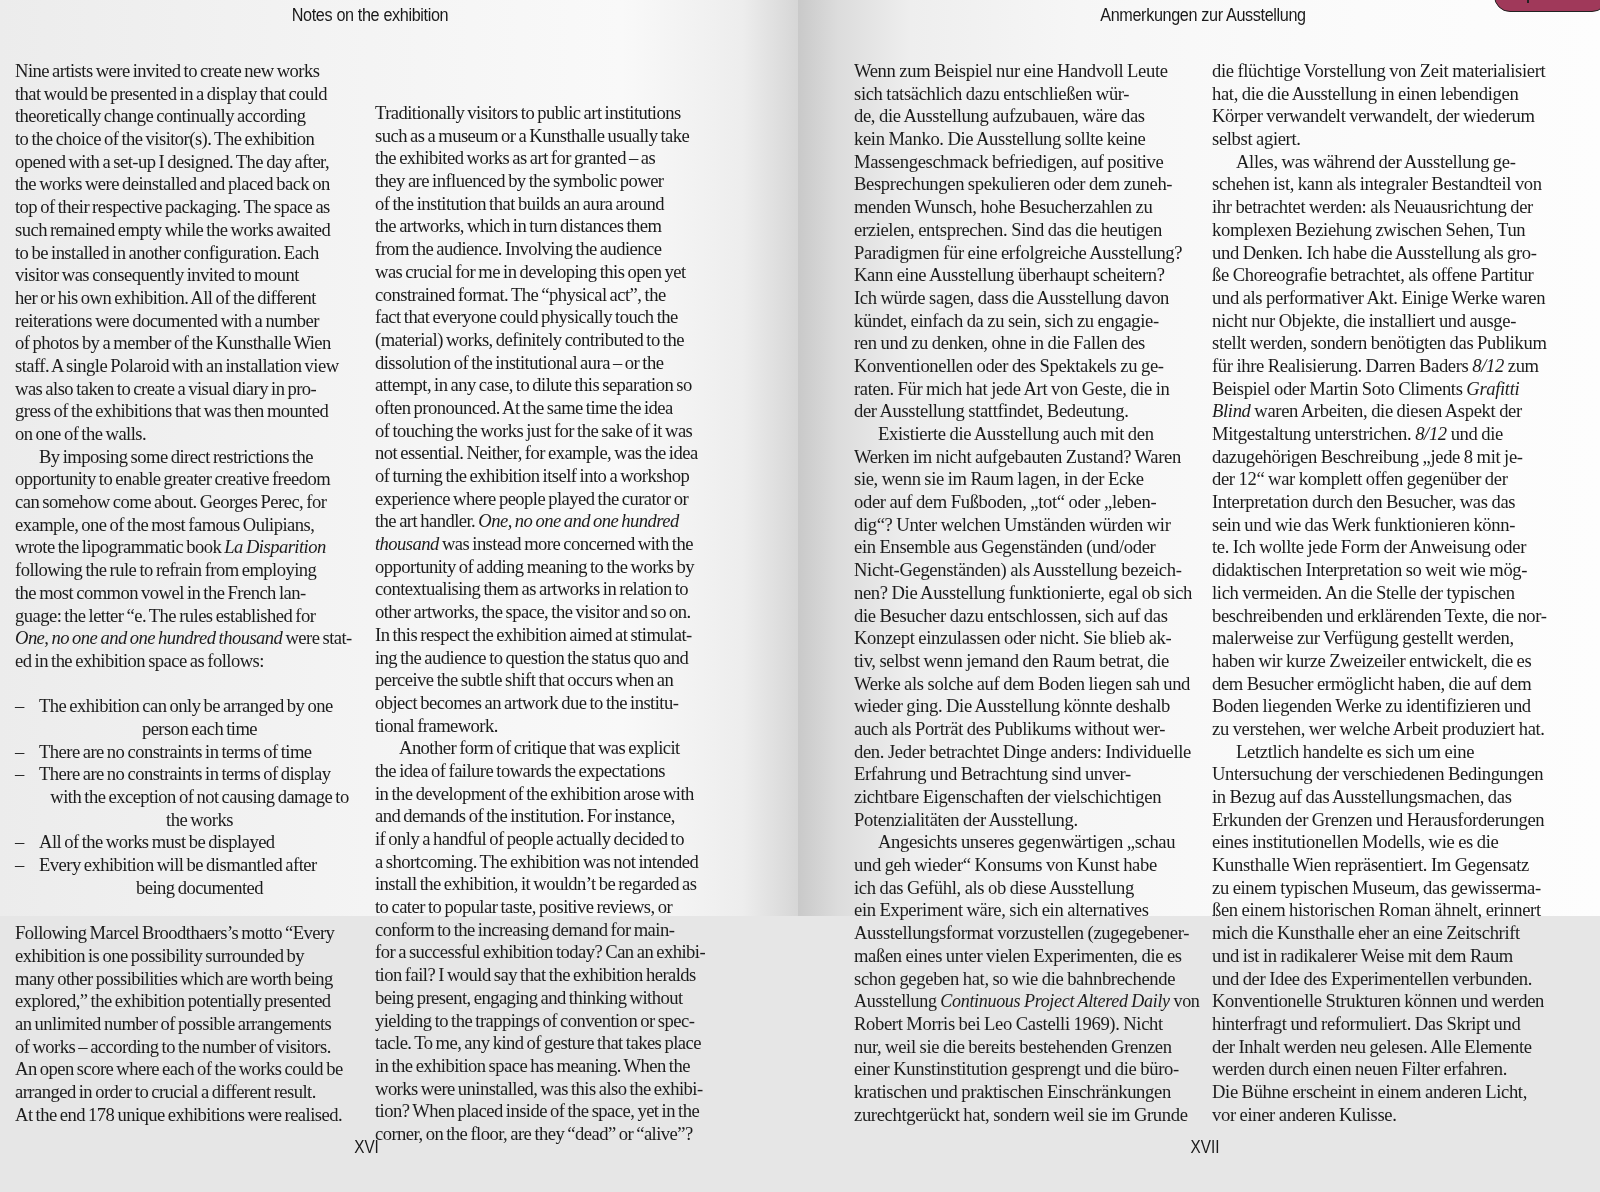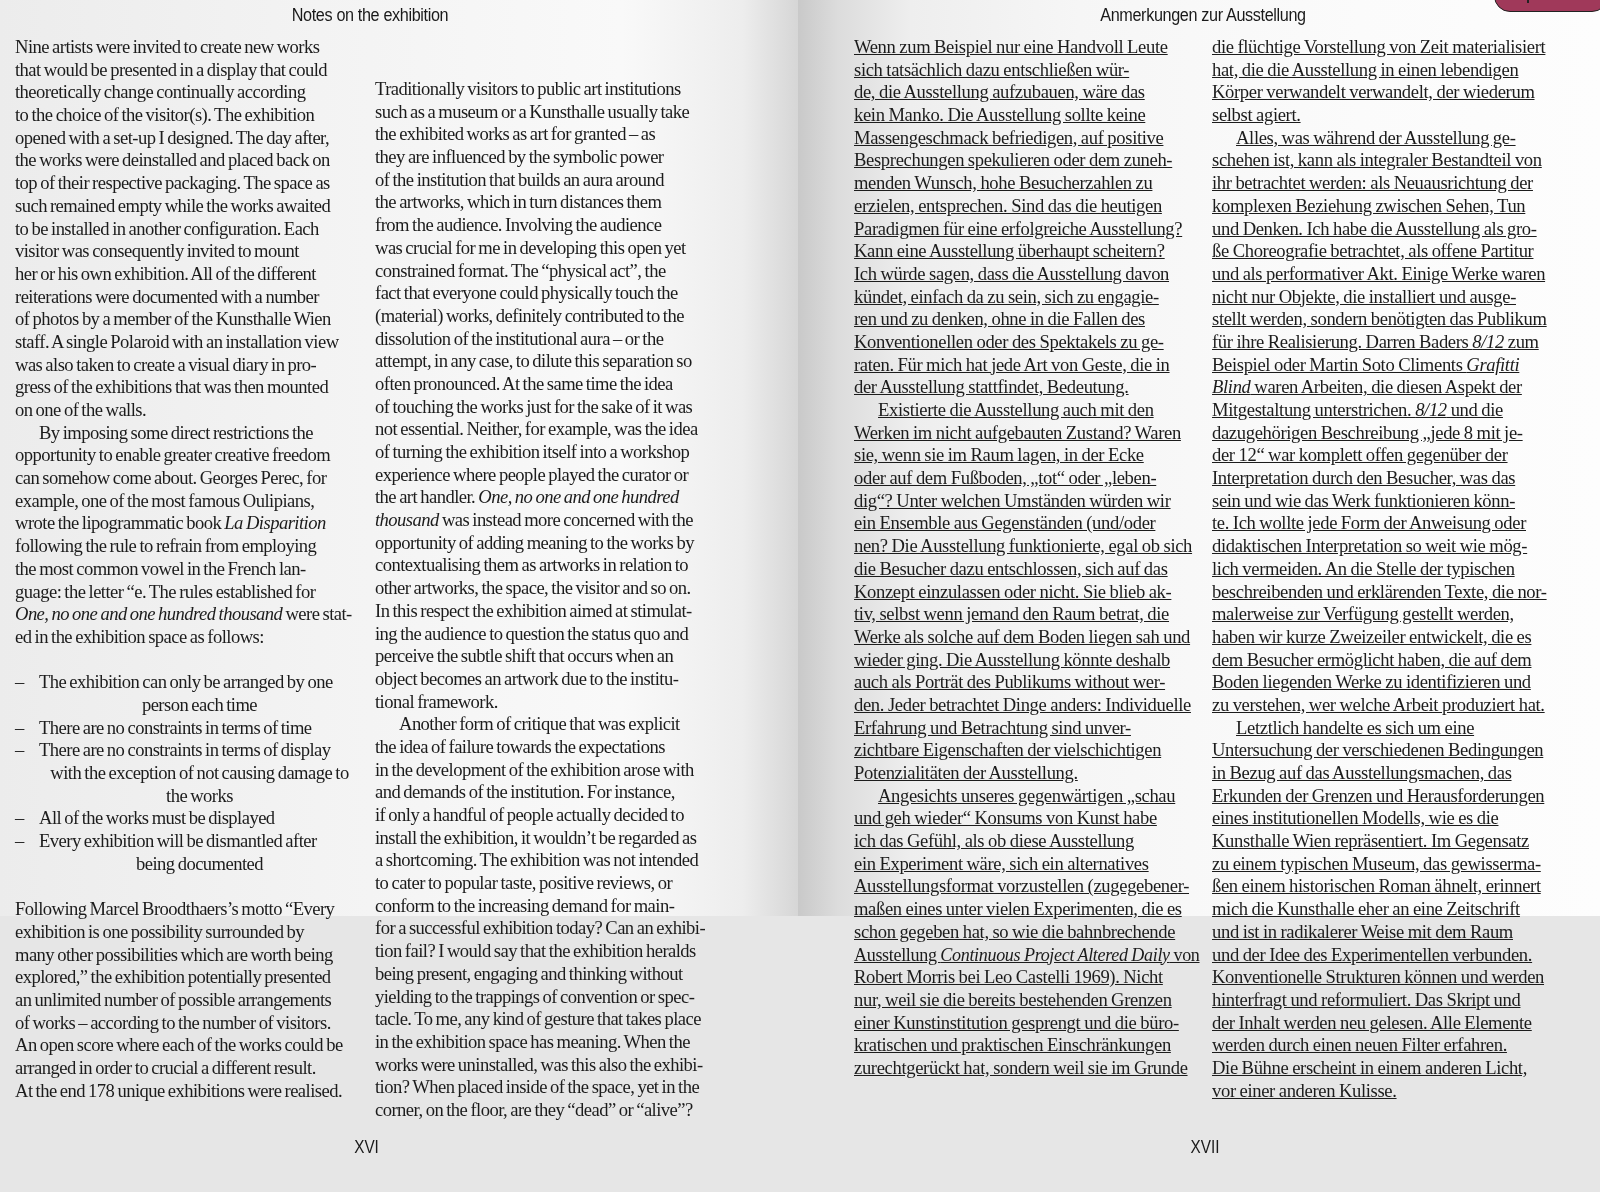--- a/index.html
+++ b/index.html
@@ -30,36 +30,36 @@
   .page.left .running-head { left: 0; width: 740px; }
   .page.right .running-head { left: 0; width: 810px; }
   .folio {
     position: absolute; top: 1137px;
     font-family: "Liberation Sans", "DejaVu Sans", sans-serif;
     font-size: 18px; transform: scaleX(0.85); color: #1a1a1a;
   }
   .page.left .folio { left: 352px; }
   .page.right .folio { left: 390px; }
   .col {
-    position: absolute; top: 36px;
+    position: absolute; top: 60px;
     font-size: 18.6px; line-height: 22.7px;
     letter-spacing: -0.55px; word-spacing: -1px;
   }
   .col .ln { display: block; white-space: nowrap; height: 22.7px; }
   .col .ln.indent { padding-left: 24px; }
   .col .ln.bullet { position: relative; padding-left: 24px; }
   .col .ln.bullet .dash { position: absolute; left: 0; }
   .col .ln.cont { padding-left: 24px; text-align: center; }
   .col .ln.gap { height: 22.7px; }
   .col i { font-style: italic; }
   .page.left .col.c1 { left: 15px; width: 345px; }
   .page.left .col.c2 { left: 375px; width: 345px; margin-top: 42px; }
   .page.right .col.c1 { left: 56px; width: 345px; }
   .page.right .col.c2 { left: 414px; width: 345px; }
-  .page.right .col { letter-spacing: -0.35px; word-spacing: -0.5px; text-decoration: underline; }
+  .page.right .col { letter-spacing: -0.35px; word-spacing: -0.5px; }
   .tab-marker {
     position: absolute; top: -22px; right: -8px; width: 112px; height: 32px;
     background: #a0395a; border: 1.5px solid #222; border-radius: 16px;
   }
   .tab-marker .tick {
     position: absolute; left: 32px; top: 0; width: 1.5px; height: 24px; background: #222;
   }
 </style>
 </head>
 <body>
@@ -142,22 +142,22 @@
       <span class="ln"><span>In this respect the exhibition aimed at stimulat-</span></span>
       <span class="ln"><span>ing the audience to question the status quo and</span></span>
       <span class="ln"><span>perceive the subtle shift that occurs when an</span></span>
       <span class="ln"><span>object becomes an artwork due to the institu-</span></span>
       <span class="ln"><span>tional framework.</span></span>
       <span class="ln indent"><span>Another form of critique that was explicit</span></span>
       <span class="ln"><span>the idea of failure towards the expectations</span></span>
       <span class="ln"><span>in the development of the exhibition arose with</span></span>
       <span class="ln"><span>and demands of the institution. For instance,</span></span>
       <span class="ln"><span>if only a handful of people actually decided to</span></span>
+      <span class="ln"><span>a shortcoming. The exhibition was not intended</span></span>
       <span class="ln"><span>install the exhibition, it wouldn’t be regarded as</span></span>
-      <span class="ln"><span>a shortcoming. The exhibition was not intended</span></span>
       <span class="ln"><span>to cater to popular taste, positive reviews, or</span></span>
       <span class="ln"><span>conform to the increasing demand for main-</span></span>
       <span class="ln"><span>for a successful exhibition today? Can an exhibi-</span></span>
       <span class="ln"><span>tion fail? I would say that the exhibition heralds</span></span>
       <span class="ln"><span>being present, engaging and thinking without</span></span>
       <span class="ln"><span>yielding to the trappings of convention or spec-</span></span>
       <span class="ln"><span>tacle. To me, any kind of gesture that takes place</span></span>
       <span class="ln"><span>in the exhibition space has meaning. When the</span></span>
       <span class="ln"><span>works were uninstalled, was this also the exhibi-</span></span>
       <span class="ln"><span>tion? When placed inside of the space, yet in the</span></span>
@@ -187,20 +187,21 @@
       <span class="ln"><span>ren und zu denken, ohne in die Fallen des</span></span>
       <span class="ln"><span>Konventionellen oder des Spektakels zu ge-</span></span>
       <span class="ln"><span>raten. Für mich hat jede Art von Geste, die in</span></span>
       <span class="ln"><span>der Ausstellung stattfindet, Bedeutung.</span></span>
       <span class="ln indent"><span>Existierte die Ausstellung auch mit den</span></span>
       <span class="ln"><span>Werken im nicht aufgebauten Zustand? Waren</span></span>
       <span class="ln"><span>sie, wenn sie im Raum lagen, in der Ecke</span></span>
       <span class="ln"><span>oder auf dem Fußboden, „tot“ oder „leben-</span></span>
       <span class="ln"><span>dig“? Unter welchen Umständen würden wir</span></span>
       <span class="ln"><span>ein Ensemble aus Gegenständen (und/oder</span></span>
+      <span class="ln"><span>Nicht-Gegenständen) als Ausstellung bezeich-</span></span>
       <span class="ln"><span>nen? Die Ausstellung funktionierte, egal ob sich</span></span>
       <span class="ln"><span>die Besucher dazu entschlossen, sich auf das</span></span>
       <span class="ln"><span>Konzept einzulassen oder nicht. Sie blieb ak-</span></span>
       <span class="ln"><span>tiv, selbst wenn jemand den Raum betrat, die</span></span>
       <span class="ln"><span>Werke als solche auf dem Boden liegen sah und</span></span>
       <span class="ln"><span>wieder ging. Die Ausstellung könnte deshalb</span></span>
       <span class="ln"><span>auch als Porträt des Publikums without wer-</span></span>
       <span class="ln"><span>den. Jeder betrachtet Dinge anders: Individuelle</span></span>
       <span class="ln"><span>Erfahrung und Betrachtung sind unver-</span></span>
       <span class="ln"><span>zichtbare Eigenschaften der vielschichtigen</span></span>

